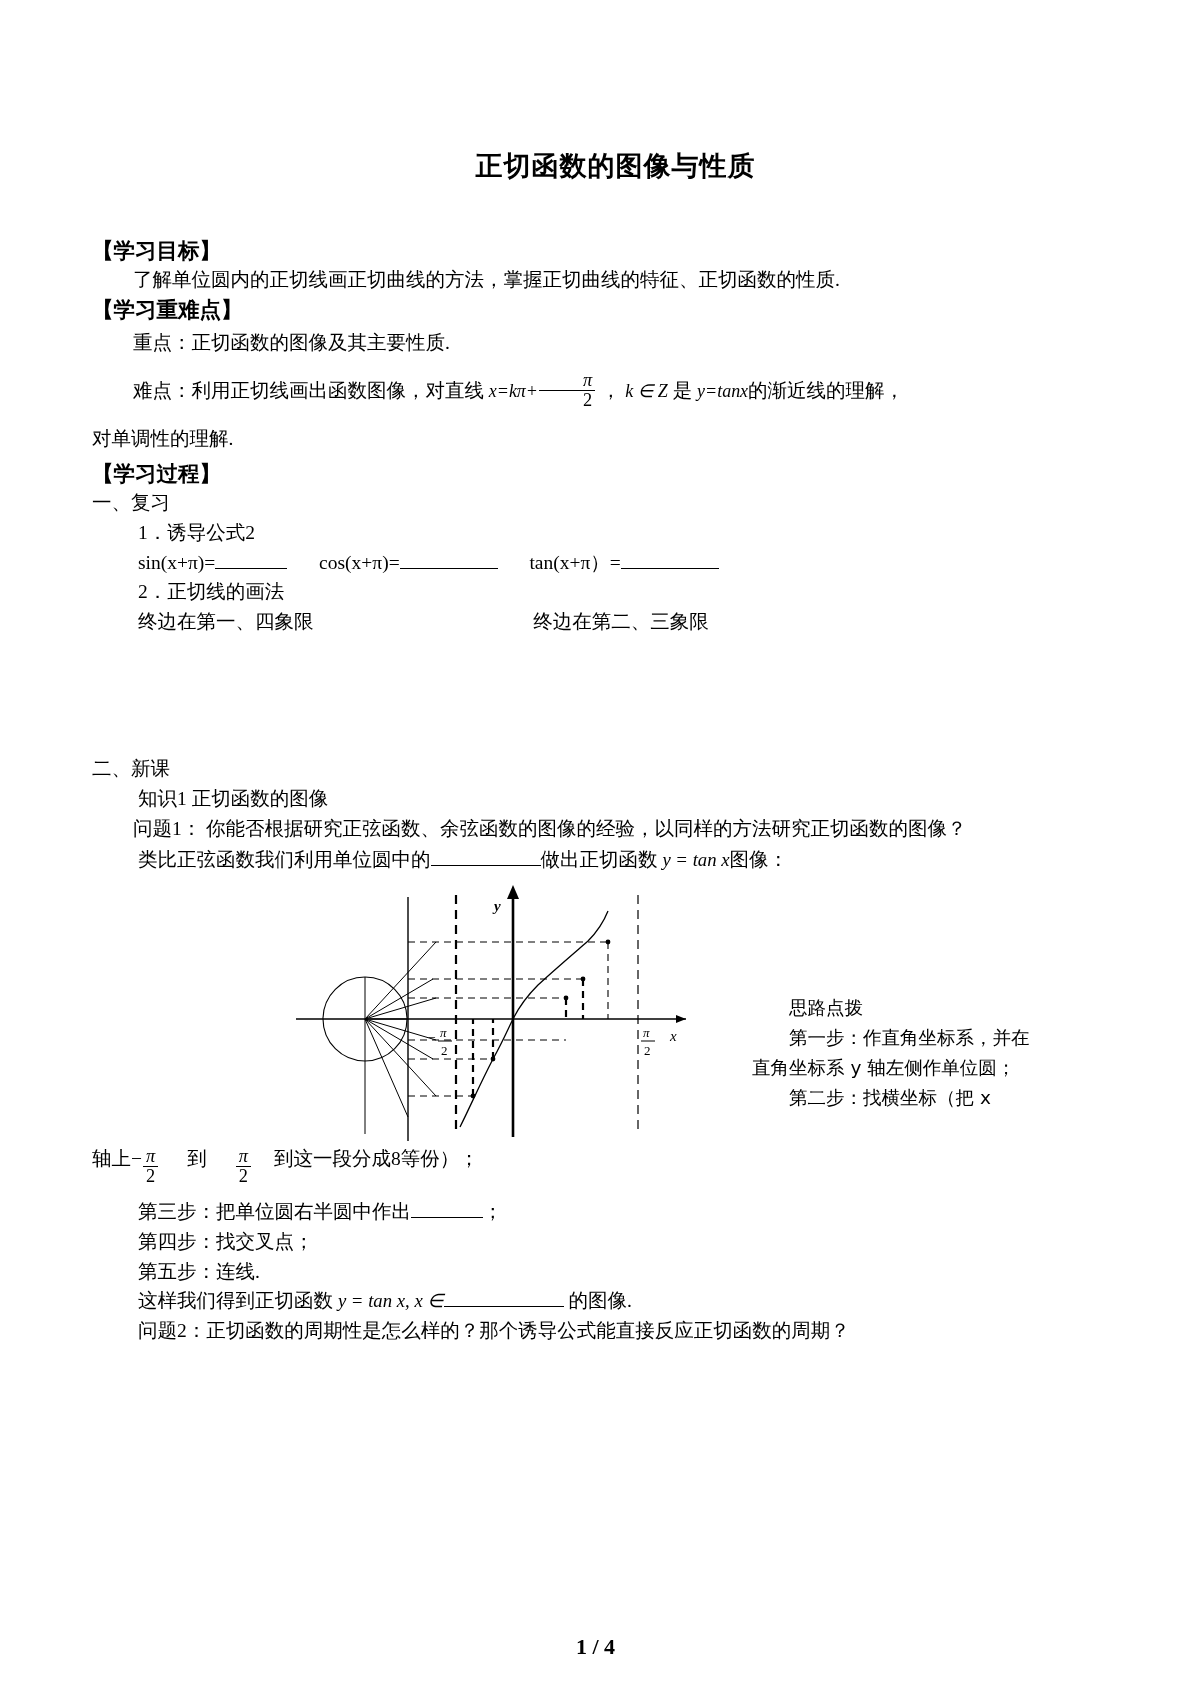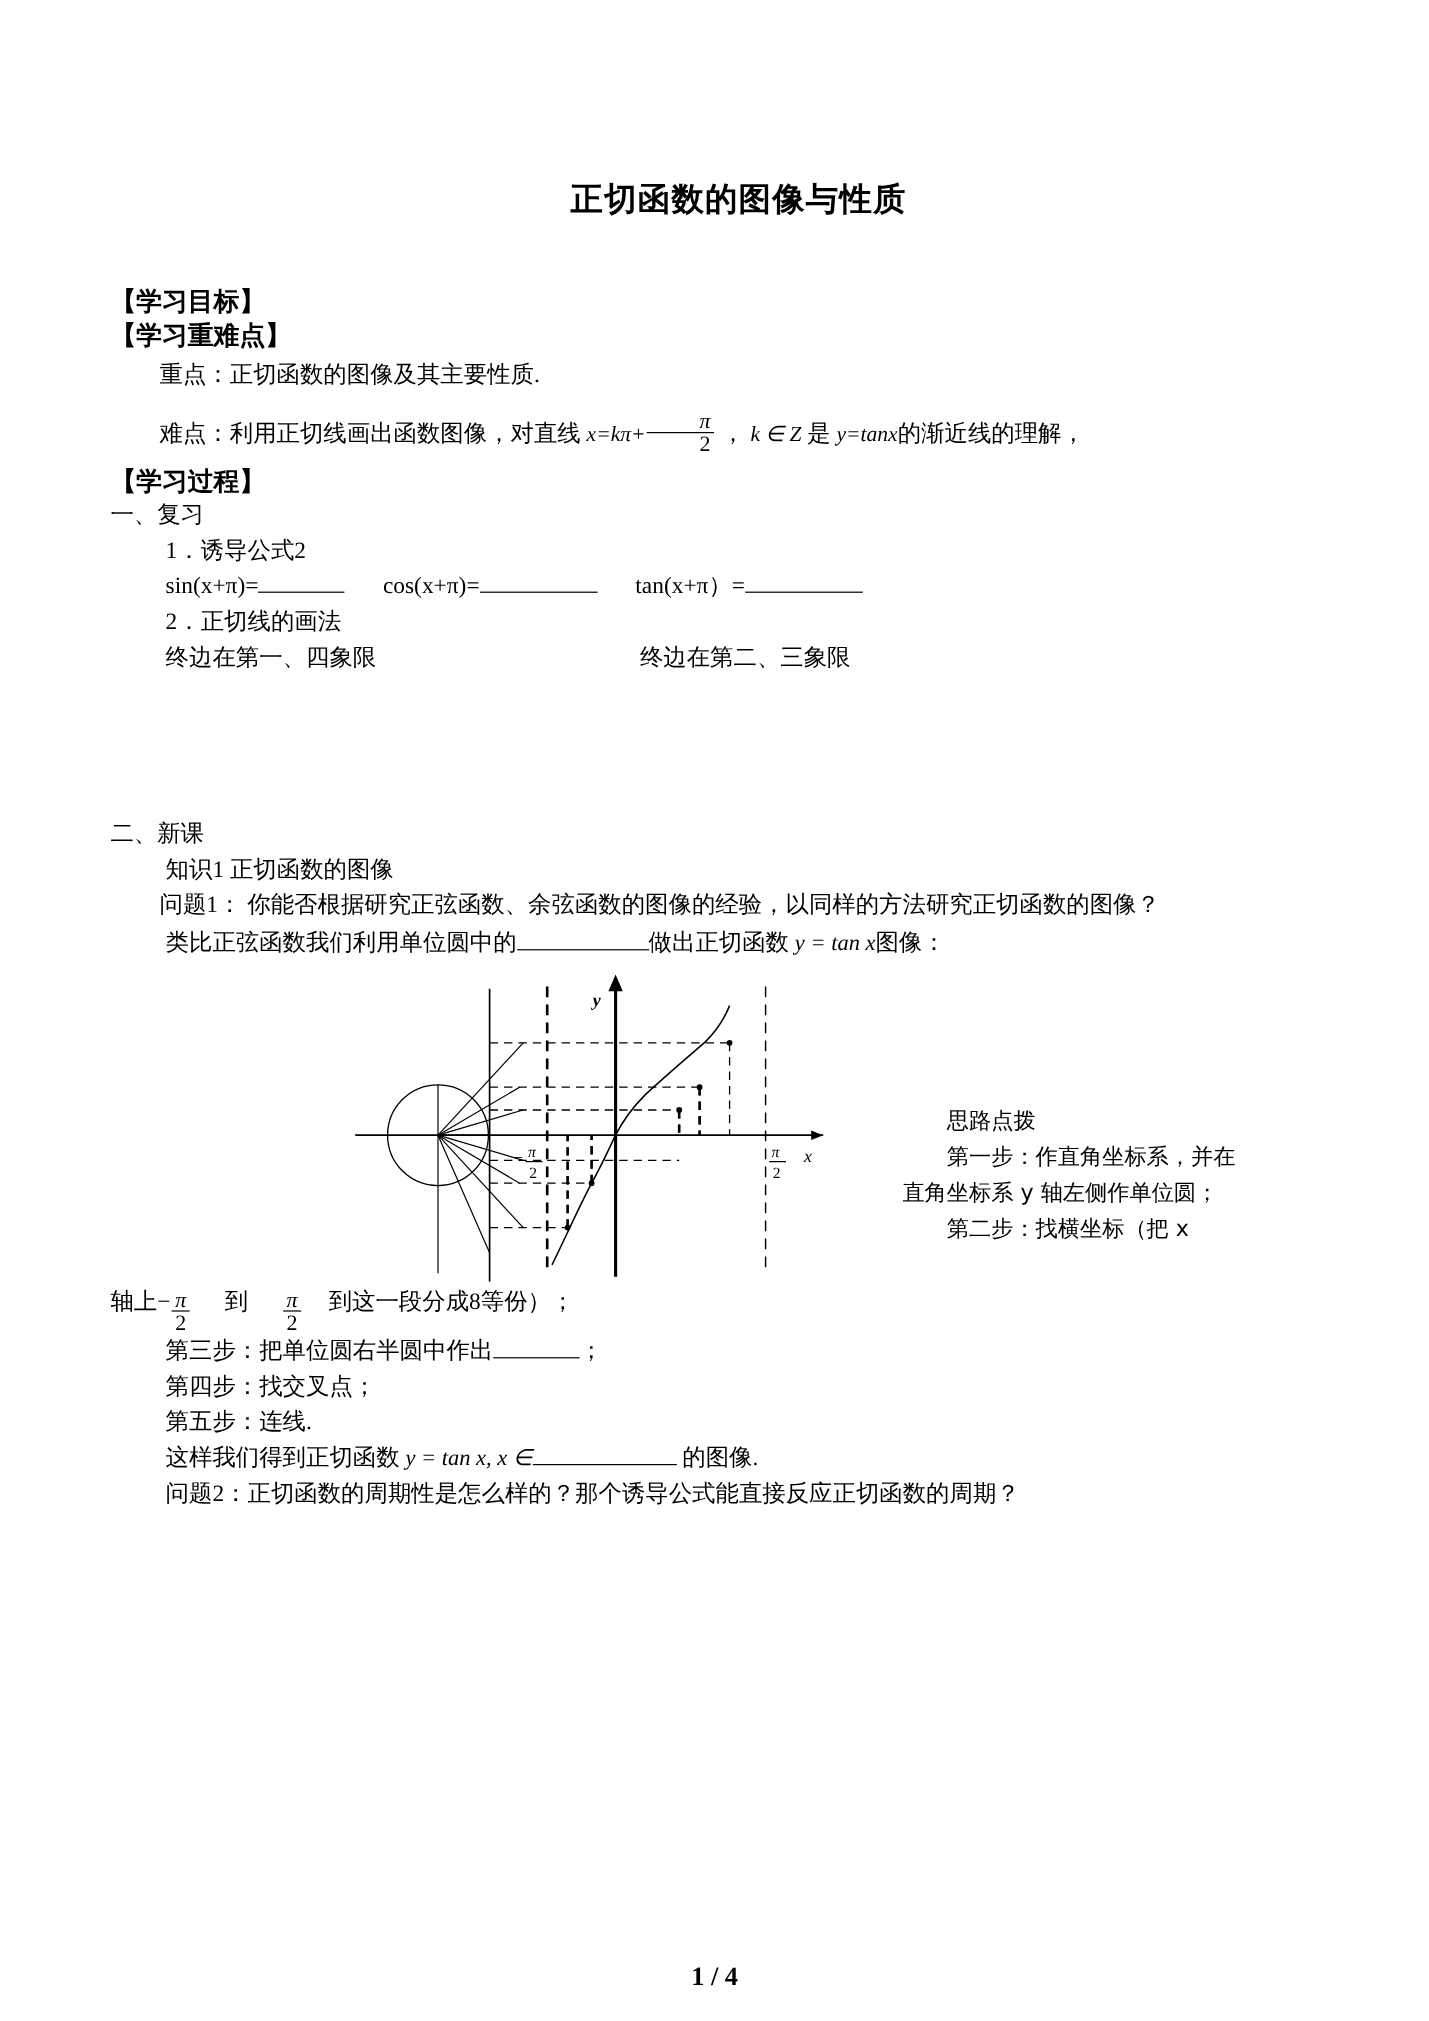--- a/index.html
+++ b/index.html
@@ -80,32 +80,34 @@
 
 <div class="page">
 
   <div class="title">正切函数的图像与性质</div>
 
   <div class="body-area">
 
     <div style="height:52px"></div>
 
     <div class="sec-head">【学习目标】</div>
+    <div class="ln ind1">了解单位圆内的正切线画正切曲线的方法，掌握正切曲线的特征、正切函数的性质.</div>
 
     <div class="sec-head">【学习重难点】</div>
     <div class="ln ind1" style="margin-top:4px">重点：正切函数的图像及其主要性质.</div>
 
     <div class="ln ind1" style="margin-top:14px; line-height:1.2;">
       <span>难点：利用正切线画出函数图像，对直线</span>
       <span class="mathit" style="font-size:0.92em">x=kπ+</span><span class="frac"><span class="num mathit">π</span><span class="den">2</span></span>
       <span>，</span>
       <span class="mathit" style="font-size:0.92em">k ∈ Z</span>
       <span>是</span>
       <span class="mathit" style="font-size:0.92em">y=tanx</span><span>的渐近线的理解，</span>
     </div>
+    <div class="ln" style="margin-top:14px">对单调性的理解.</div>
 
     <div class="sec-head" style="margin-top:6px">【学习过程】</div>
 
     <div class="ln">一、复习</div>
     <div class="ln ind-fixed">1．诱导公式2</div>
 
     <div class="ln ind-fixed">
       <span class="mathup">sin(x+π)=</span><span class="blank b-sm"></span>
       <span style="display:inline-block;width:22px"></span>
       <span class="mathup">cos(x+π)=</span><span class="blank b-md"></span>
@@ -234,21 +236,21 @@
         <span>到</span>
         <span style="display:inline-block;width:28px"></span>
         <span class="frac">
             <span class="num mathit">π</span>
             <span class="den">2</span>
           </span>
         <span style="display:inline-block;width:22px"></span>
         <span>到这一段分成8等份）；</span>
       </div>
 
-      <div class="ln ind-fixed" style="">
+      <div class="ln ind-fixed" style="margin-top:12px">
         <span>第三步：把单位圆右半圆中作出</span><span class="blank b-sm"></span><span>；</span>
       </div>
 
       <div class="ln ind-fixed">第四步：找交叉点；</div>
       <div class="ln ind-fixed">第五步：连线.</div>
 
       <div class="ln ind-fixed">
         <span>这样我们得到正切函数</span>
         <span class="mathit" style="font-size:0.96em">y = tan x, x ∈</span><span class="blank b-xl"></span>
         <span>的图像.</span>

